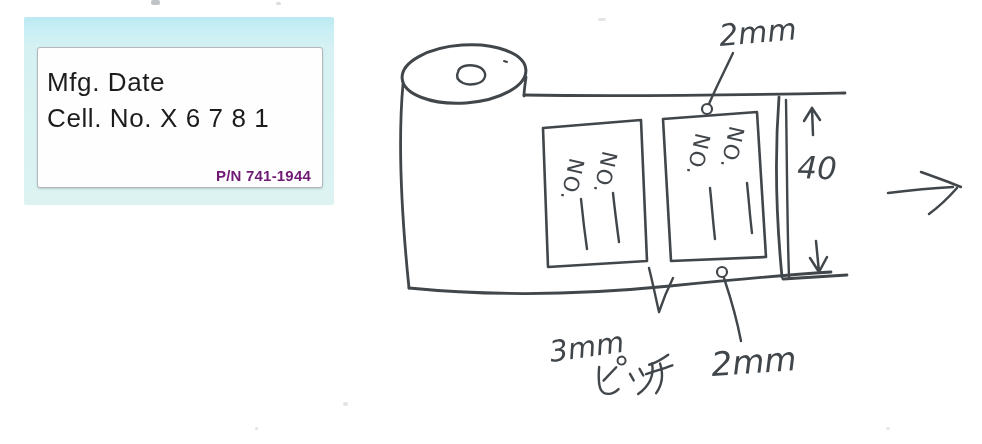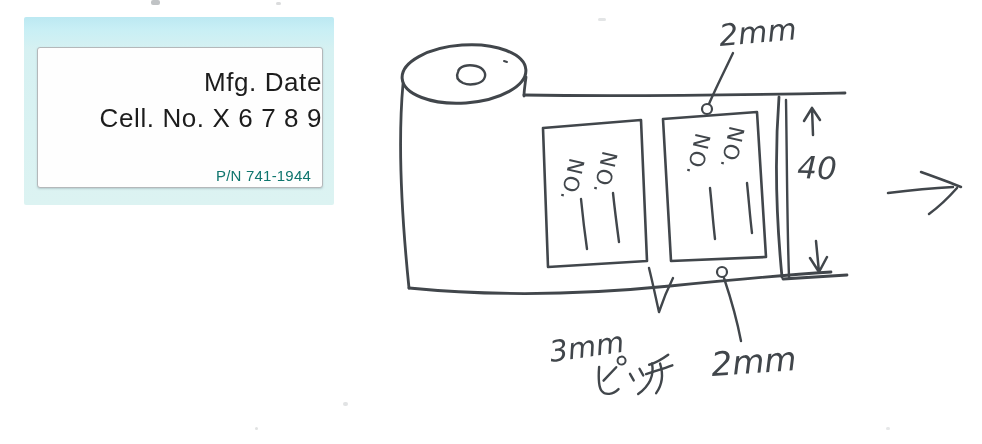--- a/index.html
+++ b/index.html
@@ -4,33 +4,32 @@
 <style>
   html,body{margin:0;padding:0;background:#fff;}
   .stage{
     position:relative;width:982px;height:444px;background:#ffffff;overflow:hidden;
     font-family:"Liberation Sans",sans-serif;
   }
   
   .mfg-label{
     position:absolute;left:24px;top:17px;width:310px;height:188px;border-radius:2px;
     background:linear-gradient(180deg,#bce9f2 0px,#c8eff5 12px,#d6f1f2 32px,#dcf3f2 100%);
-    text-align:right;
   }
   .label-paper{
     position:absolute;left:13px;top:30px;width:284px;height:139px;background:#fefefe;
     border:1px solid #b4b8ba;border-radius:3px;box-shadow:0 1px 2px rgba(110,135,140,.35);
   }
   .label-line{
     margin:0;padding-left:9px;font-size:26px;line-height:36px;color:#1c1c1c;
     letter-spacing:.6px;white-space:pre;
   }
   .label-line.first{padding-top:16px;}
   .label-pn{
-    position:absolute;right:11px;bottom:3px;font-size:15px;color:#0f766e;letter-spacing:.2px;
+    position:absolute;right:11px;bottom:3px;font-size:15px;color:#701a75;letter-spacing:.2px;font-weight:bold;
   }
   
   .sketch{position:absolute;left:0;top:0;width:982px;height:444px;}
   .sketch text{font-family:"DejaVu Sans",sans-serif;fill:#41464b;}
   .hw{font-style:italic;}
   .no-text{font-size:21px;letter-spacing:2px;}
   
   .speck{position:absolute;border-radius:2px;}
   .s1{left:151px;top:0;width:9px;height:5px;background:#8d9295;opacity:.55;}
   .s2{left:276px;top:2px;width:5px;height:3px;background:#b7babc;opacity:.5;}
@@ -47,21 +46,21 @@
   <div class="speck s1"></div>
   <div class="speck s2"></div>
   <div class="speck s3"></div>
   <div class="speck s4"></div>
   <div class="speck s5"></div>
   <div class="speck s6"></div>
 
   <div class="mfg-label">
     <div class="label-paper">
       <p class="label-line first">Mfg. Date</p>
-      <p class="label-line">Cell. No. X 6 7 8 9</p>
+      <p class="label-line">Cell. No. X 6 7 8 1</p>
       <div class="label-pn">P/N 741-1944</div>
     </div>
   </div>
 
   <svg class="sketch" viewBox="0 0 982 444">
 
     <g stroke="#41464b" stroke-width="2.8" fill="none" stroke-linecap="round" stroke-linejoin="round">
       <ellipse cx="464" cy="74" rx="62" ry="29" transform="rotate(-4 464 74)" stroke-width="3"></ellipse>
       <path stroke-width="2.4" d="M458,72 C459,66 468,64 476,66 C484,68 487,74 484,79 C481,84 470,86 463,83 C457,80 456,76 458,72 Z"></path>
       <path stroke-width="2" d="M504,61 l3,1"></path>

